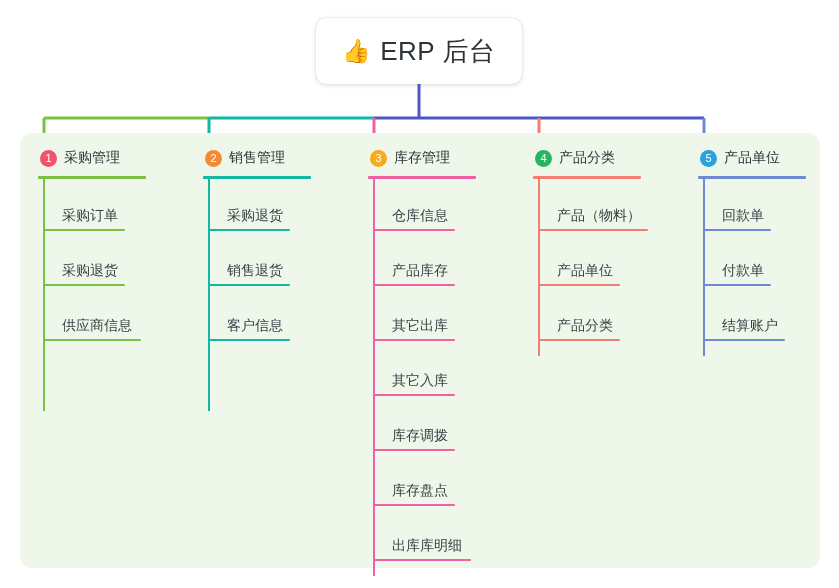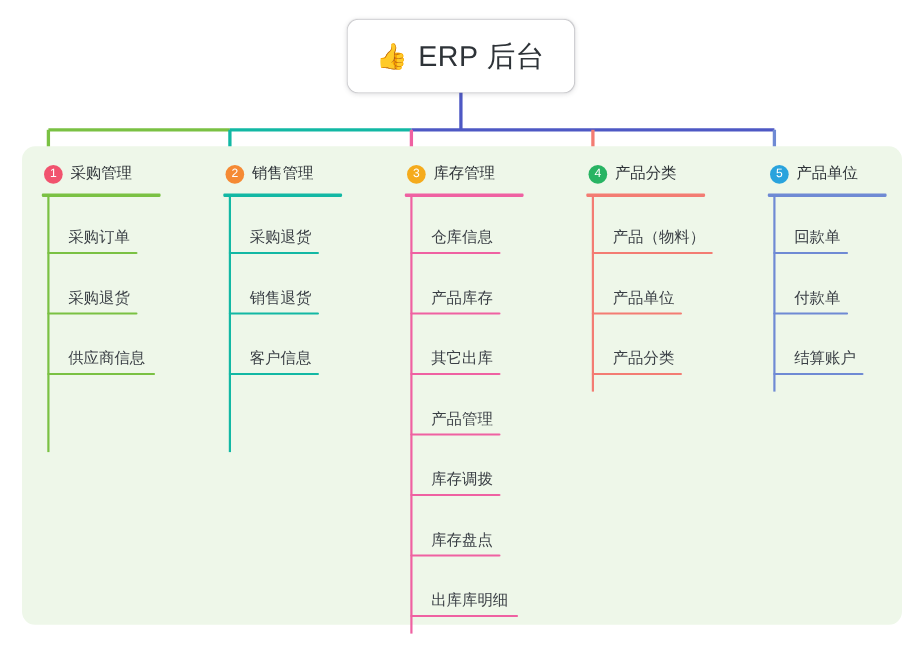--- a/index.html
+++ b/index.html
@@ -222,21 +222,21 @@
           </div>
           <div class="item">
             <span class="item-label">产品库存</span>
             <div class="item-rule" style="width: 82px; background: rgb(239, 97, 162);"></div>
           </div>
           <div class="item">
             <span class="item-label">其它出库</span>
             <div class="item-rule" style="width: 82px; background: rgb(239, 97, 162);"></div>
           </div>
           <div class="item">
-            <span class="item-label">产品管理</span>
+            <span class="item-label">其它入库</span>
             <div class="item-rule" style="width: 82px; background: rgb(239, 97, 162);"></div>
           </div>
           <div class="item">
             <span class="item-label">库存调拨</span>
             <div class="item-rule" style="width: 82px; background: rgb(239, 97, 162);"></div>
           </div>
           <div class="item">
             <span class="item-label">库存盘点</span>
             <div class="item-rule" style="width: 82px; background: rgb(239, 97, 162);"></div>
           </div>

